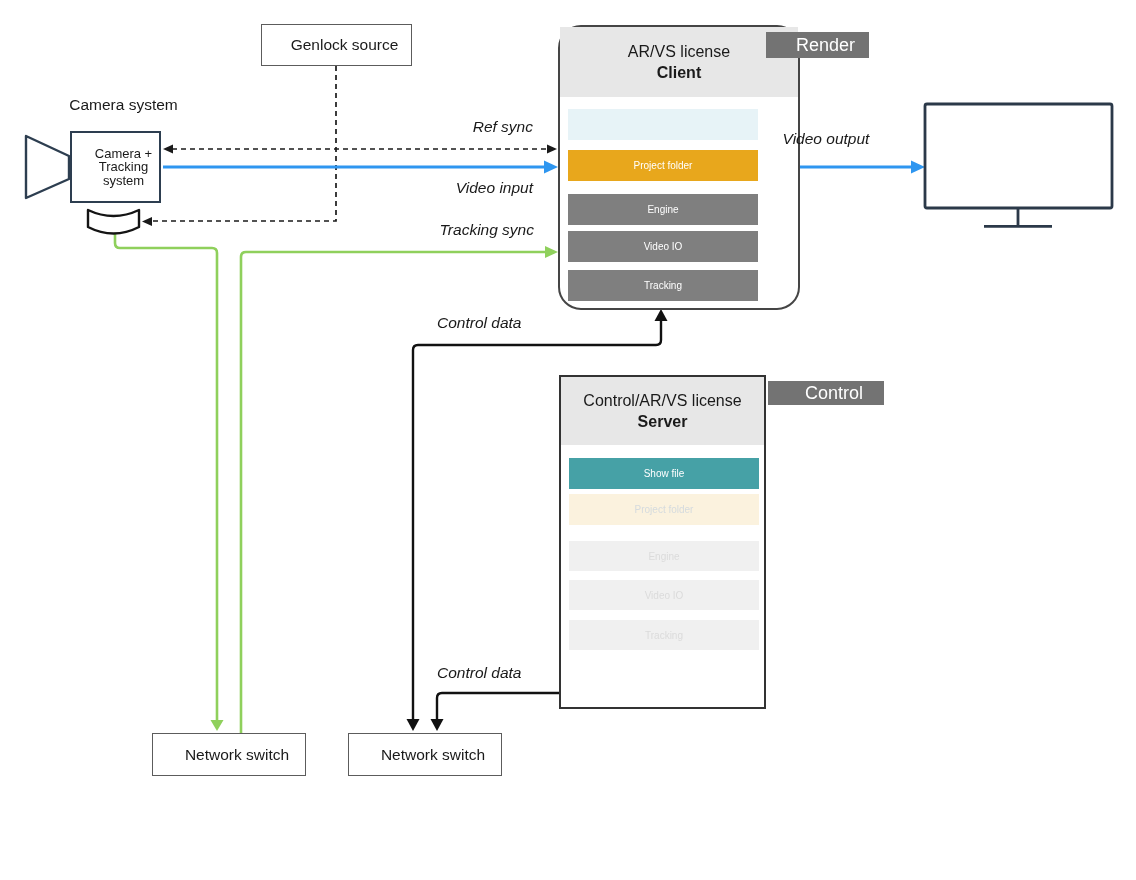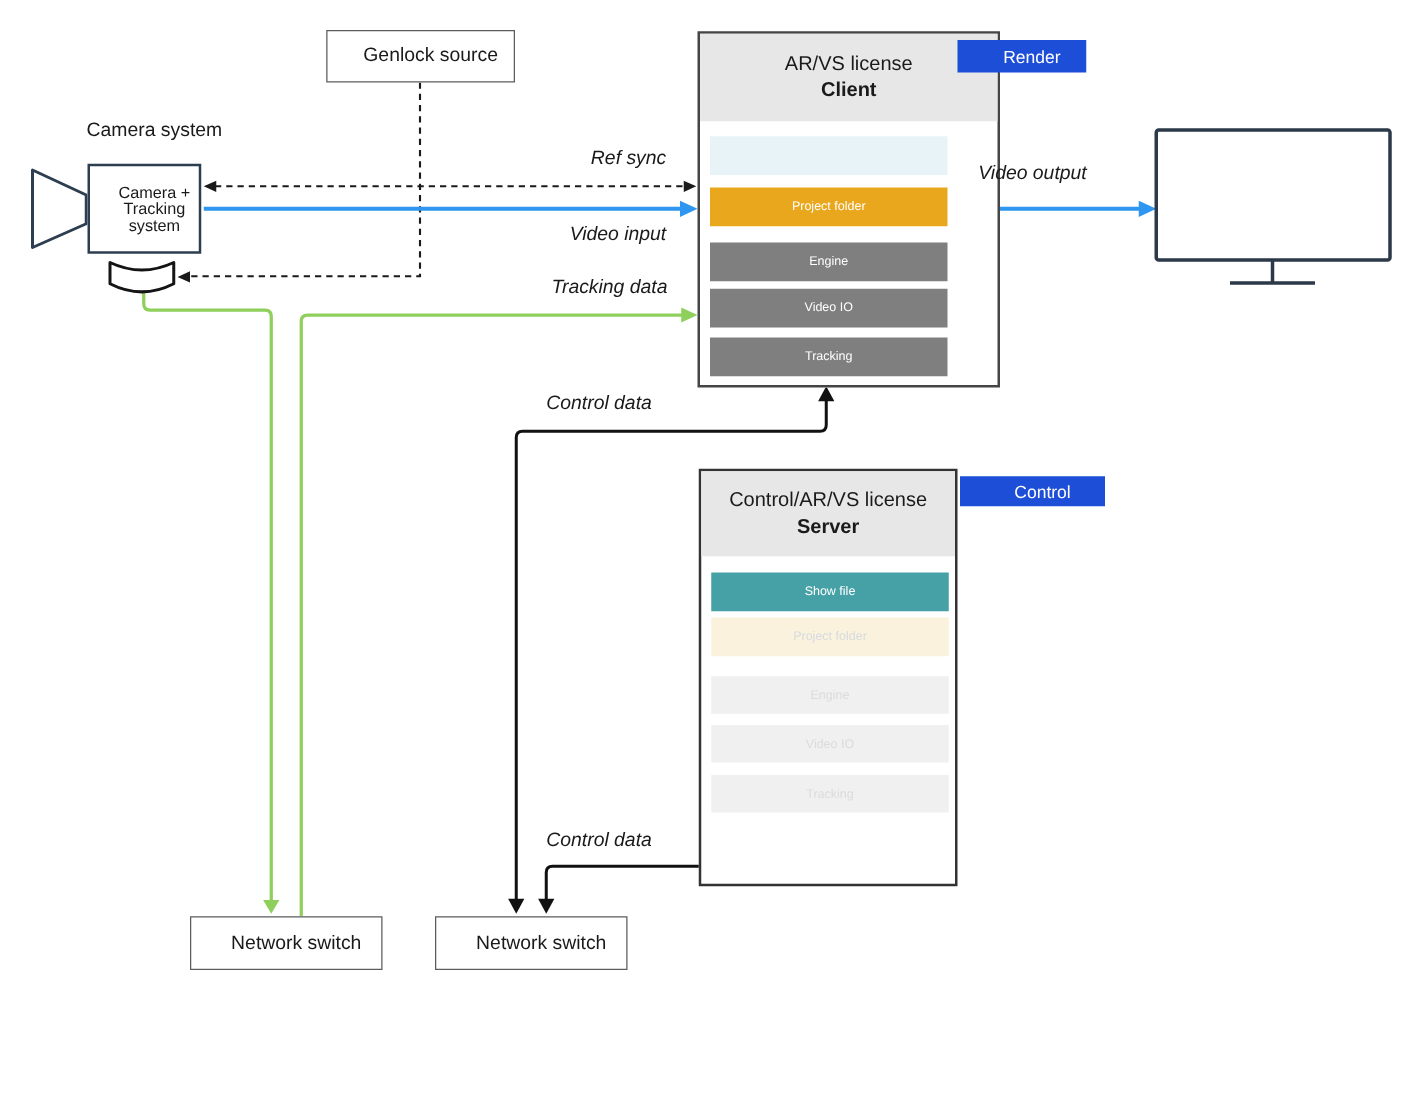--- a/index.html
+++ b/index.html
@@ -30,22 +30,22 @@
     font-size:10px;color:#ffffff;
   }
   .bar-placeholder{background:#e7f3f7;}
   .bar-orange{background:#e8a71c;}
   .bar-gray{background:#7f7f7f;}
   .bar-teal{background:#46a1a6;}
   .bar-cream{background:#fbf2de;color:#d5dbde;}
   .bar-faded{background:#f0f0f0;color:#dbdbdb;height:30px;}
 
   .tag{
-    background:#1d4ed8;color:#ffffff;display:flex;align-items:center;
-    justify-content:center;font-size:14px;
+    background:#737373;color:#ffffff;display:flex;align-items:center;
+    justify-content:center;font-size:18px;
   }
 
   .conn-label{
     position:absolute;z-index:2;font-style:italic;font-size:15.5px;
     color:#1a1a1a;white-space:nowrap;
   }
   .right-align{text-align:right;}
 
   .camera-body{
     border:2px solid #2d3e50;background:#fff;display:flex;flex-direction:column;
@@ -119,21 +119,21 @@
   <div class="abs camera-body" style="left:70px;top:131px;width:91px;height:72px;">
     <span>Camera +</span>
     <span>Tracking</span>
     <span>system</span>
   </div>
 
   <div class="abs plain-box" style="left:261px;top:24px;width:151px;height:42px;">
     <span>Genlock source</span>
   </div>
 
-  <div class="abs comp-box" style="left:558px;top:25px;width:242px;height:285px;">
+  <div class="abs comp-box" style="left:558px;top:25px;width:242px;height:285px;border-radius:23px;">
     <div class="comp-header" style="height:70px;">
       <span>AR/VS license</span>
       <span class="comp-subtitle">Client</span>
     </div>
     <div class="bar bar-placeholder" style="top:82px;"></div>
     <div class="bar bar-orange" style="top:123px;">Project folder</div>
     <div class="bar bar-gray" style="top:167px;">Engine</div>
     <div class="bar bar-gray" style="top:204px;">Video IO</div>
     <div class="bar bar-gray" style="top:243px;">Tracking</div>
   </div>
@@ -155,18 +155,18 @@
   <div class="abs plain-box" style="left:152px;top:733px;width:154px;height:43px;">
     <span>Network switch</span>
   </div>
   <div class="abs plain-box" style="left:348px;top:733px;width:154px;height:43px;">
     <span>Network switch</span>
   </div>
 
 
   <div class="conn-label right-align" style="right:603px;top:118px;">Ref sync</div>
   <div class="conn-label right-align" style="right:603px;top:179px;">Video input</div>
-  <div class="conn-label right-align" style="right:602px;top:221px;">Tracking data</div>
+  <div class="conn-label right-align" style="right:602px;top:221px;">Tracking sync</div>
   <div class="conn-label" style="left:772px;top:130px;width:108px;text-align:center;">Video output</div>
   <div class="conn-label" style="left:437px;top:314px;">Control data</div>
   <div class="conn-label" style="left:437px;top:664px;">Control data</div>
 
 </div>
 
 </body></html>

